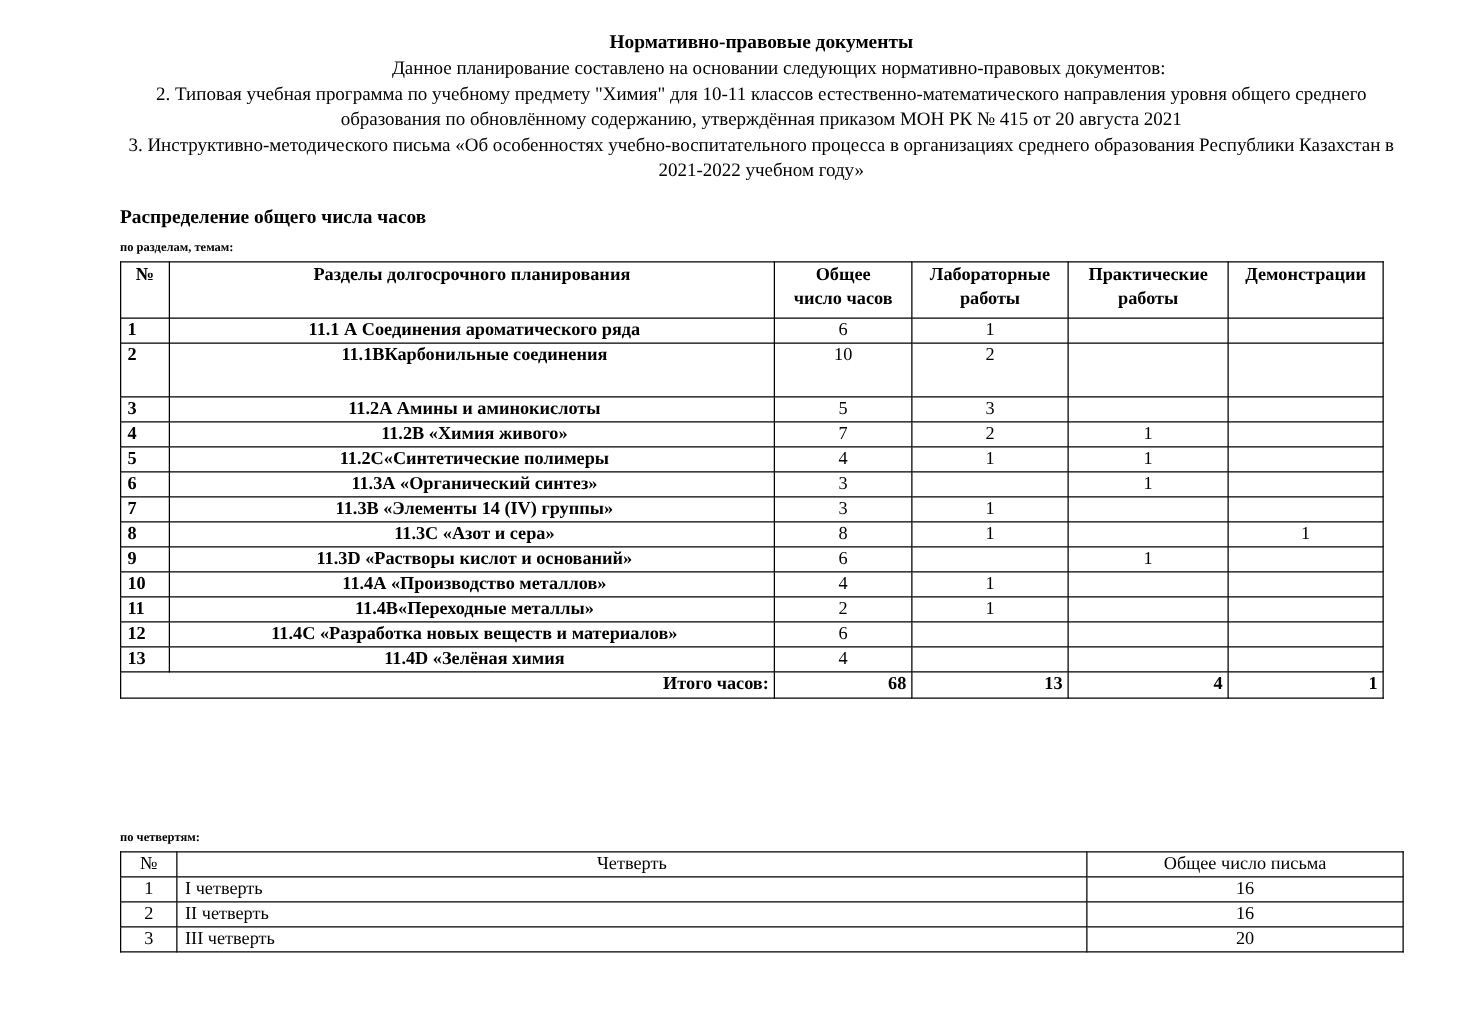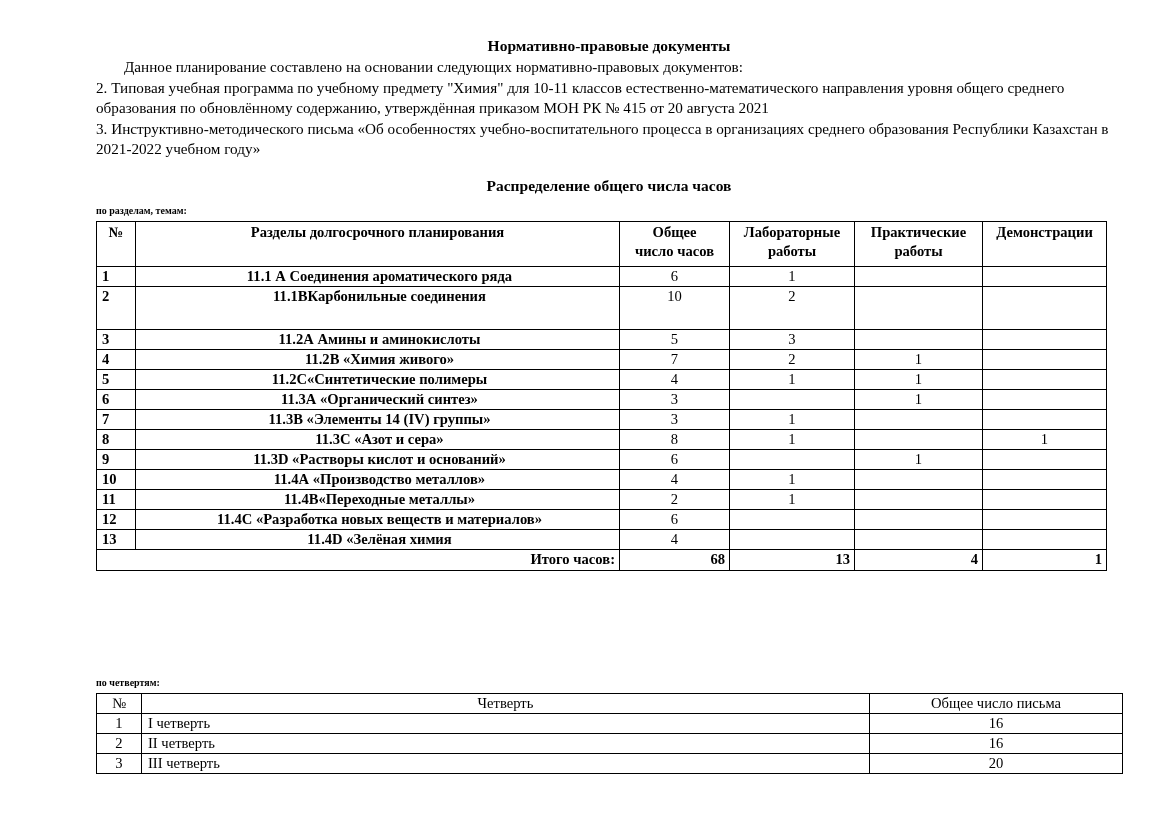--- a/index.html
+++ b/index.html
@@ -21,46 +21,45 @@
     position: relative;
     width: 1170px;
     height: 827px;
     padding: 0;
     box-sizing: border-box;
   }
 
   .content {
     position: absolute;
     left: 72px;
-    top: 36px;
+    top: 24px;
     width: 1026px;
     padding-left: 24px;
   }
 
   .doc-title {
     text-align: center;
     font-weight: bold;
     font-size: 15.5px;
     line-height: 19px;
     margin: 0 0 2px 0;
   }
 
   .para {
     font-size: 15.2px;
     line-height: 20.5px;
     margin: 0;
-    text-align: left;
+    text-align: center;
     white-space: normal;
   }
   .para.indent {
     text-indent: 28px;
   }
 
   .section-title {
-    text-align: center;
     font-weight: bold;
     font-size: 15.5px;
     line-height: 19px;
     margin: 16px 0 0 0;
   }
 
   .sub-label {
     font-weight: bold;
     font-size: 10px;
     line-height: 19px;

